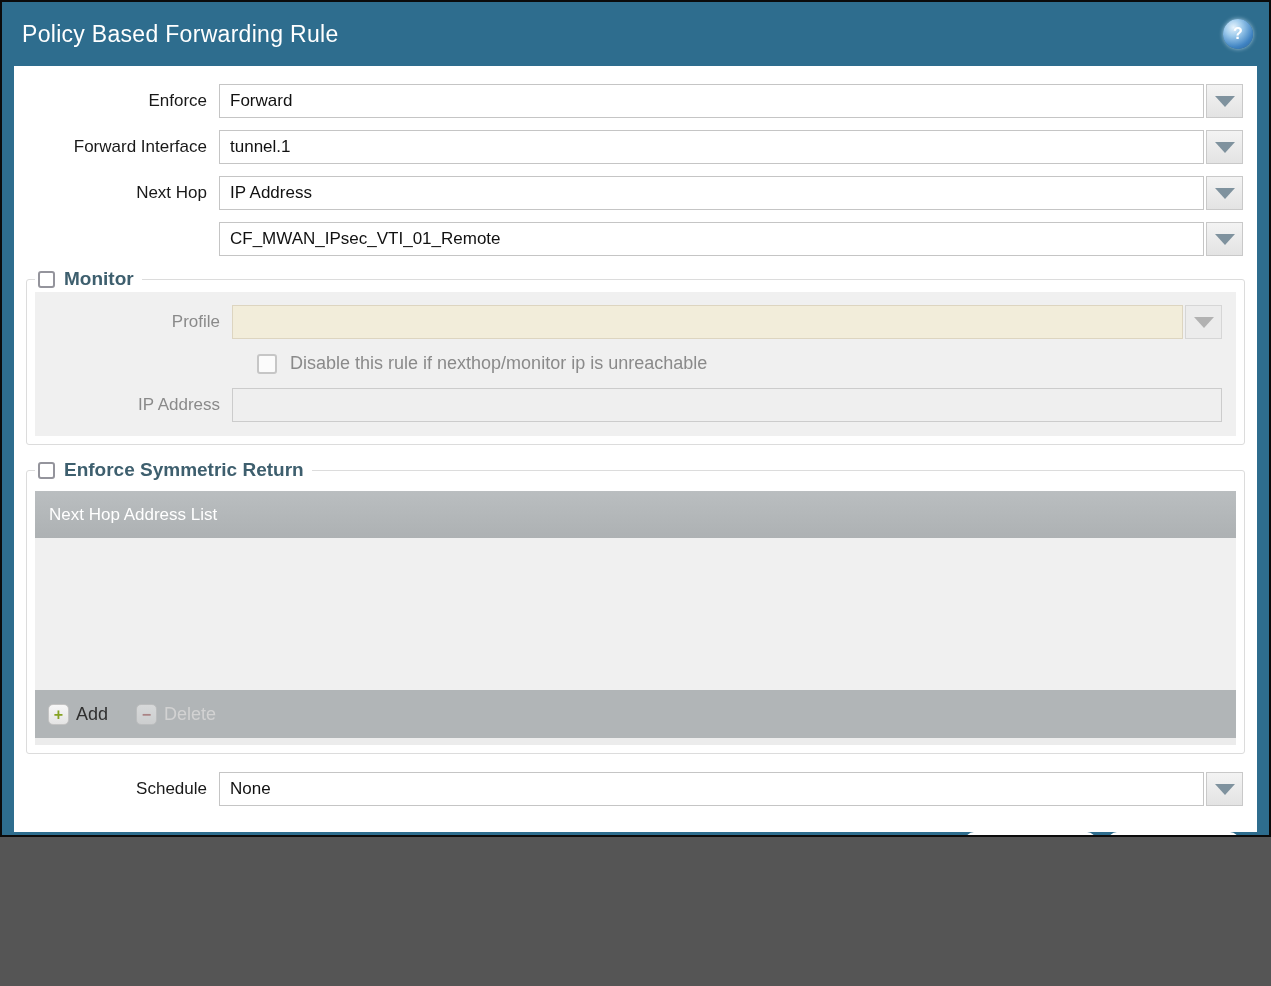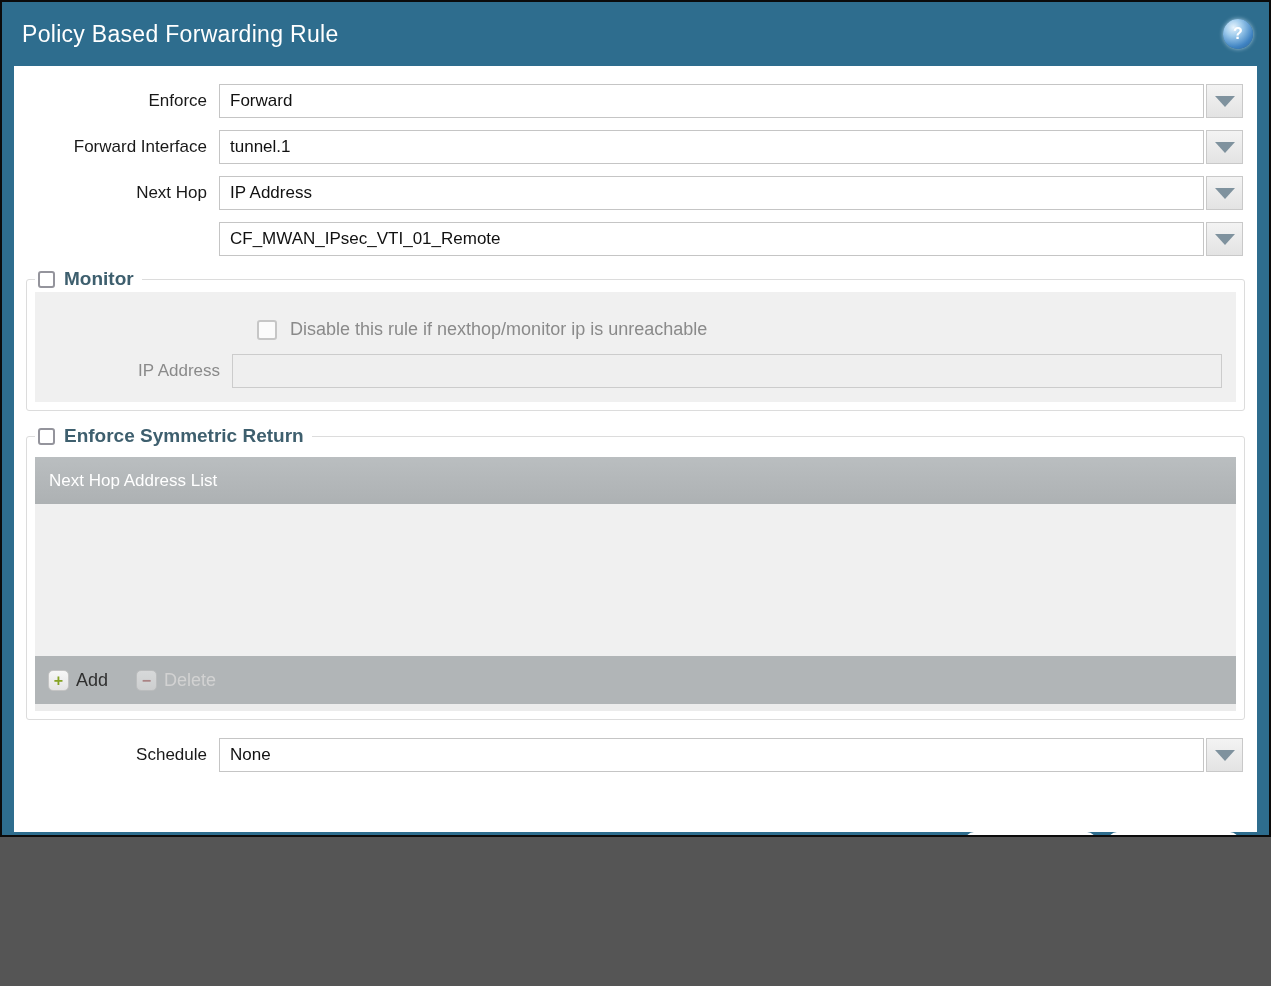--- a/index.html
+++ b/index.html
@@ -179,20 +179,29 @@
         </button>
       </div>
     </div>
 
     <fieldset class="group">
       <legend class="group-legend">
         <span class="checkbox"></span>
         <span class="legend-text">Monitor</span>
       </legend>
       <div class="disabled-box">
+        <div class="row">
+          <div class="lbl">Profile</div>
+          <div class="fieldwrap">
+            <input class="combo-input beige" type="text" disabled="" value="" style="">
+            <button class="dd-btn disabled">
+              <span class="dd-arrow"></span>
+            </button>
+          </div>
+        </div>
         <div class="sub-check-row">
           <span class="checkbox big-disabled"></span>
           <span class="sub-check-label">Disable this rule if nexthop/monitor ip is unreachable</span>
         </div>
         <div class="row">
           <div class="lbl">IP Address</div>
           <div class="fieldwrap">
             <input class="combo-input gray-disabled" type="text" disabled="" value="" style="">
           </div>
         </div>

